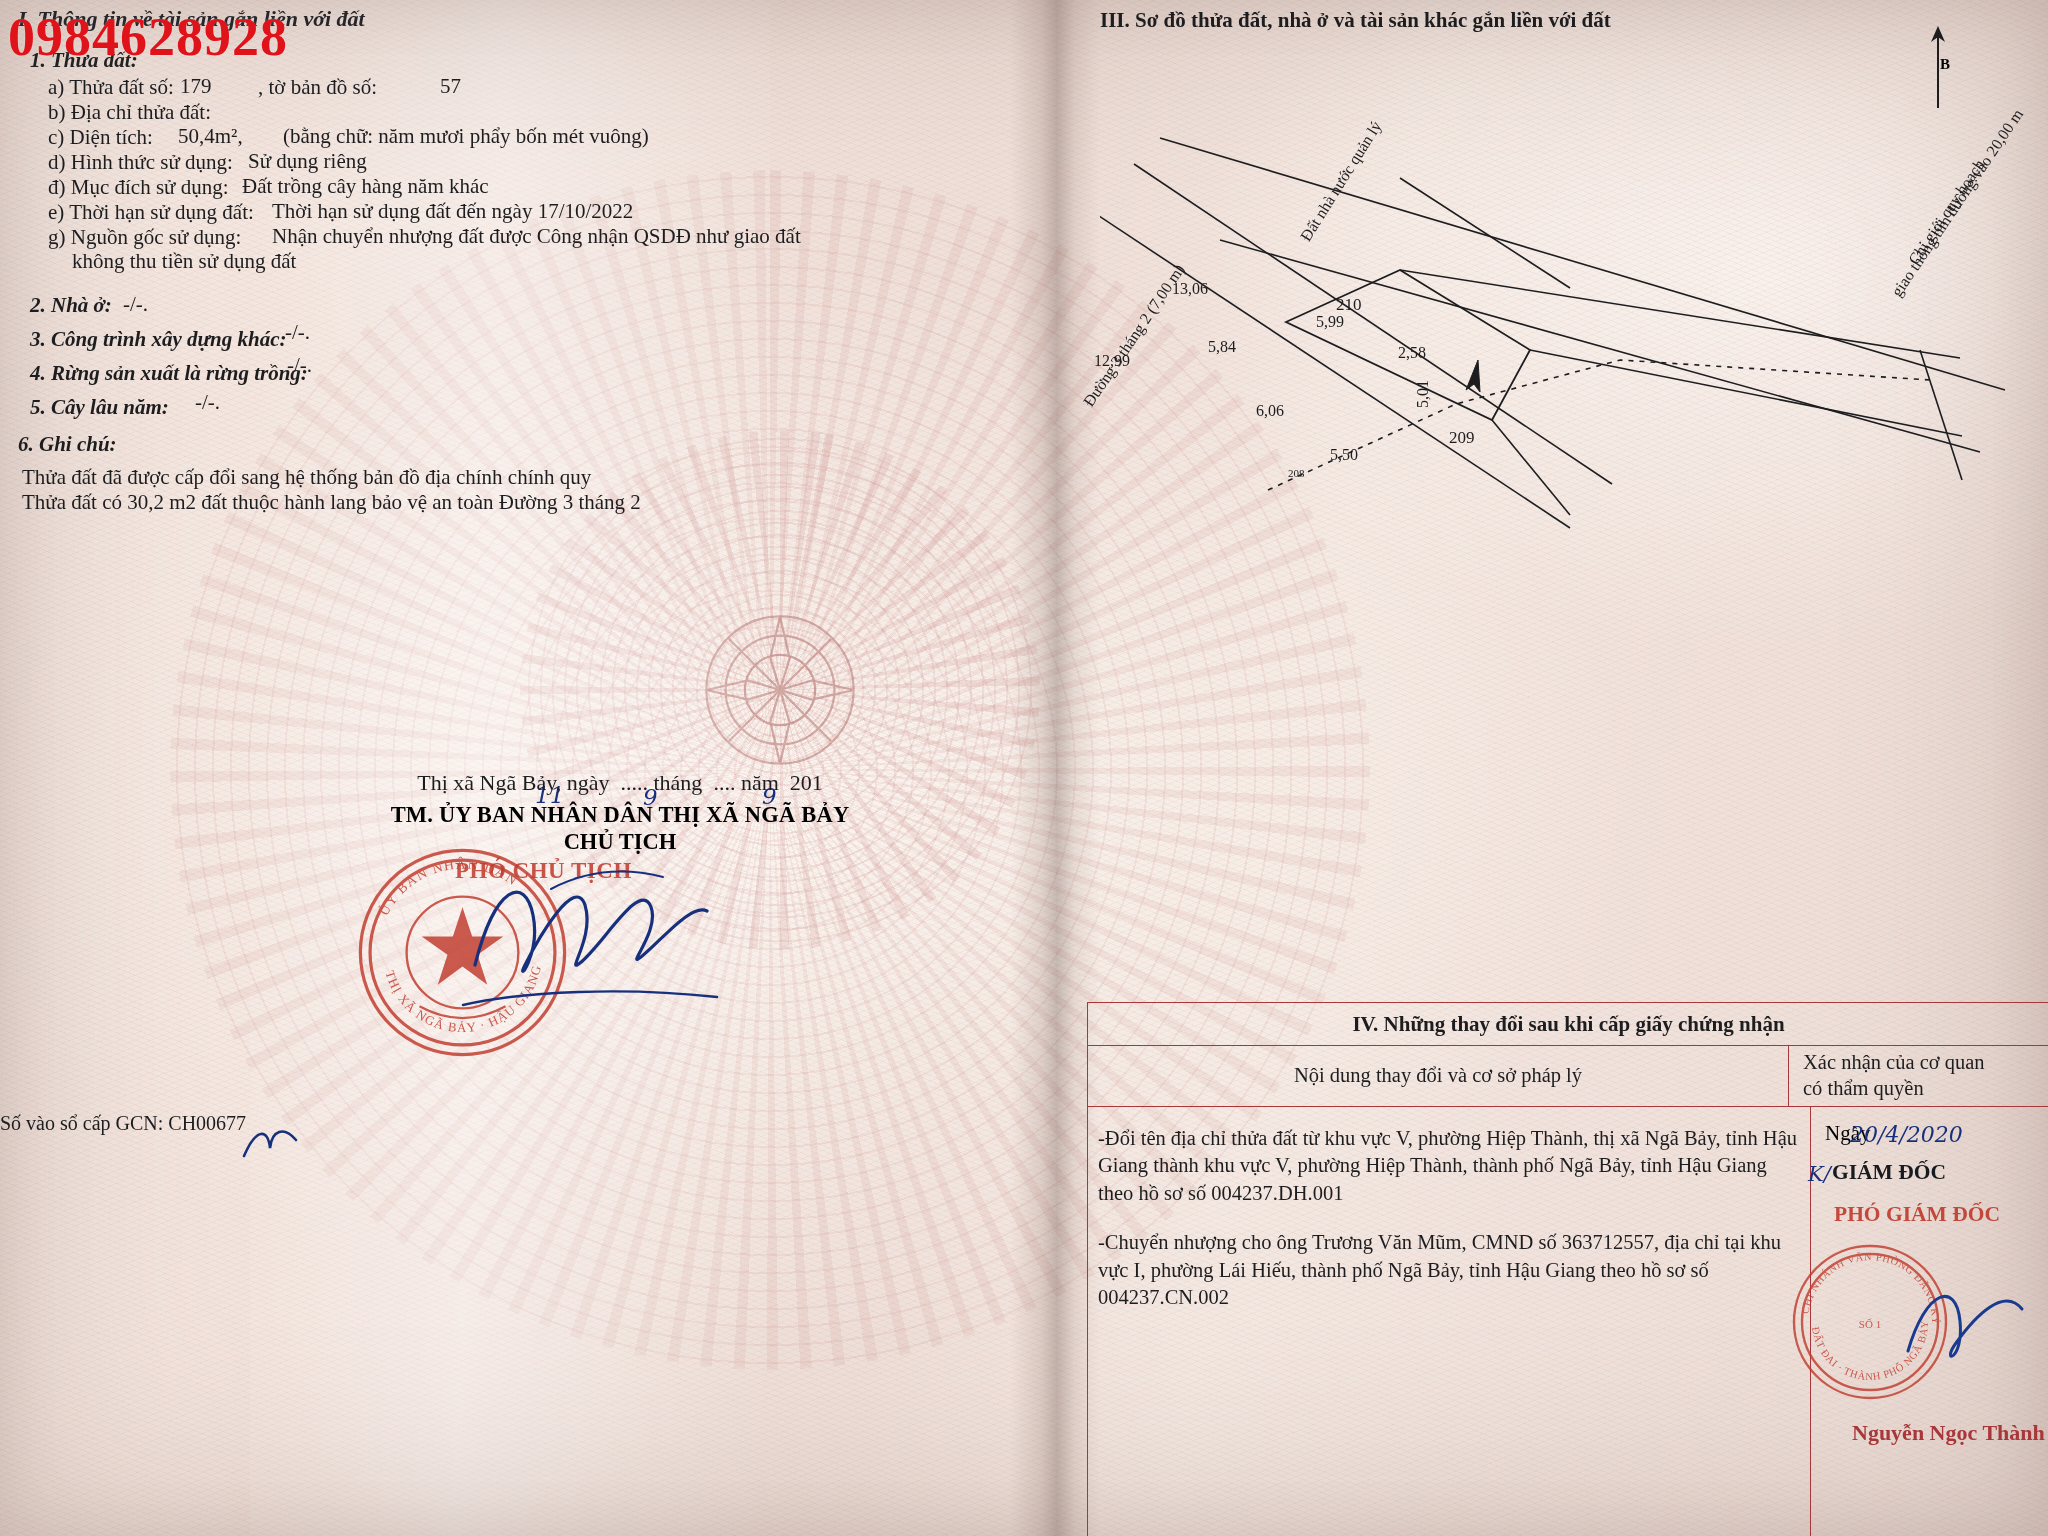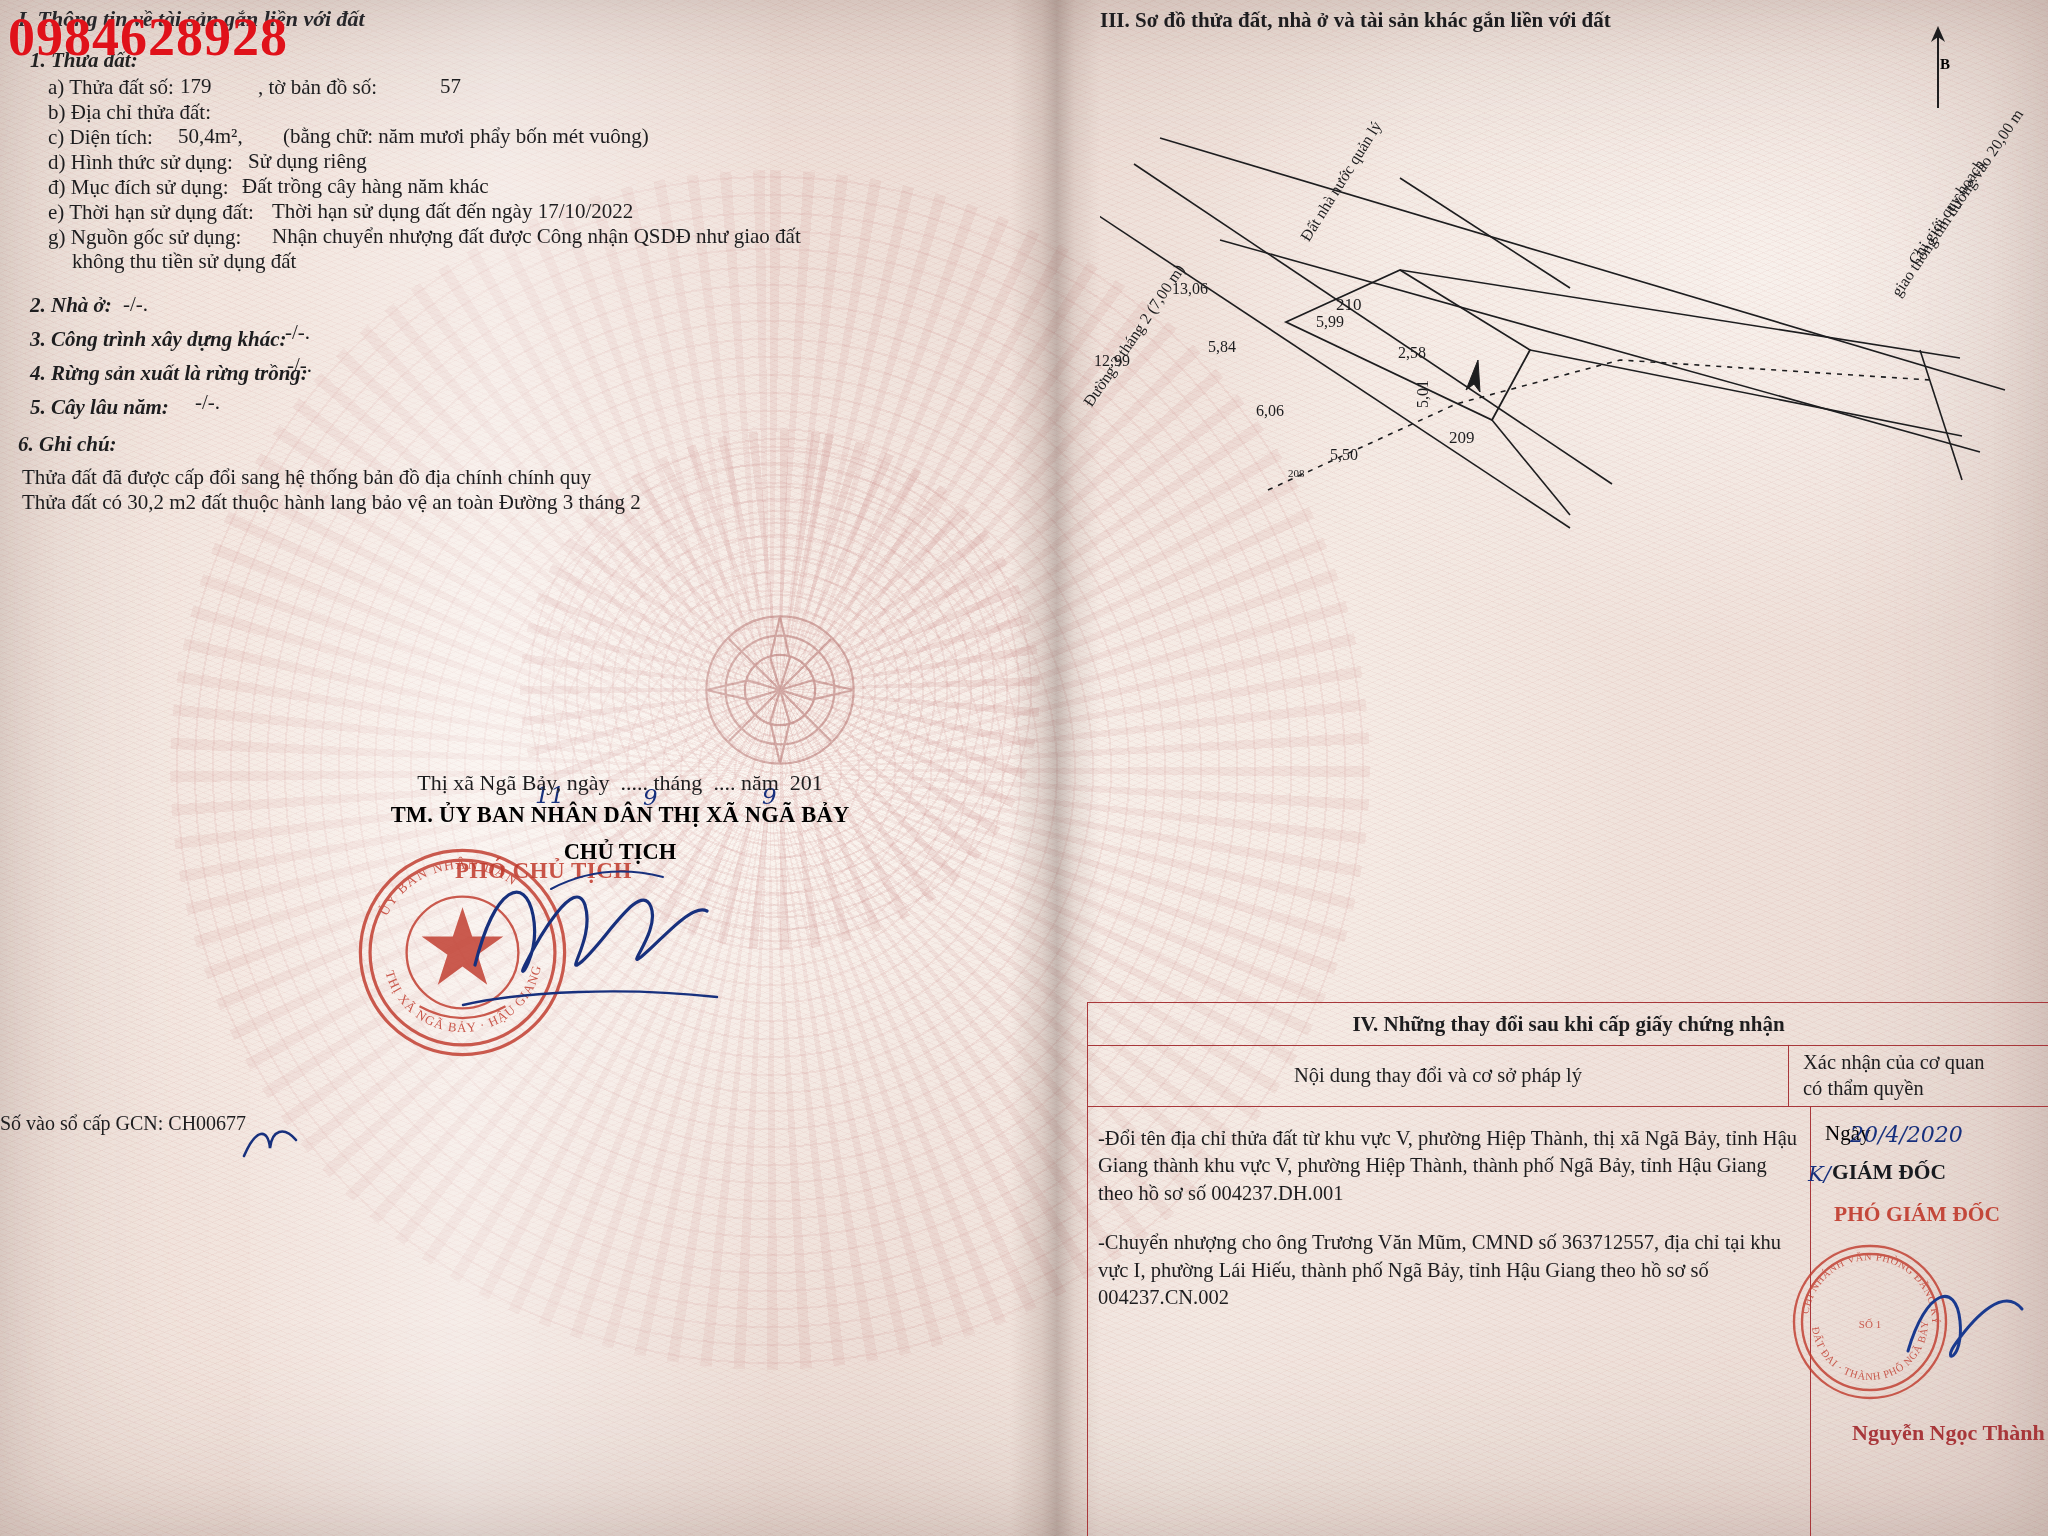--- a/index.html
+++ b/index.html
@@ -89,21 +89,21 @@
   .hdr1 {
     position:absolute; left:18px; top:6px; font-size:22px; font-weight:bold; font-style:italic;
     color:#26262a; white-space:nowrap;
   }
   .sub1 { position:absolute; left:30px; top:48px; font-size:21px; font-weight:bold; font-style:italic; color:#222; }
 
   
   #signblock { position:absolute; left:250px; top:770px; width:740px; text-align:center; z-index:22; }
   #signblock .l1 { font-size:22px; color:#1d1d1f; }
   #signblock .l2 { font-size:22.5px; font-weight:bold; margin-top:6px; letter-spacing:.2px; }
-  #signblock .l3 { font-size:22.5px; font-weight:bold; margin-top:11px; }
+  #signblock .l3 { font-size:22.5px; font-weight:bold; margin-top:1px; }
   .hand {
     font-family:"DejaVu Serif", serif;
     color:#17307d;
     font-style:italic;
   }
   #dayNum { position:absolute; left:535px; top:782px; font-size:23px; }
   #monthNum { position:absolute; left:643px; top:784px; font-size:23px; }
   #yearNum { position:absolute; left:762px; top:783px; font-size:23px; }
 
   #phochutich {

